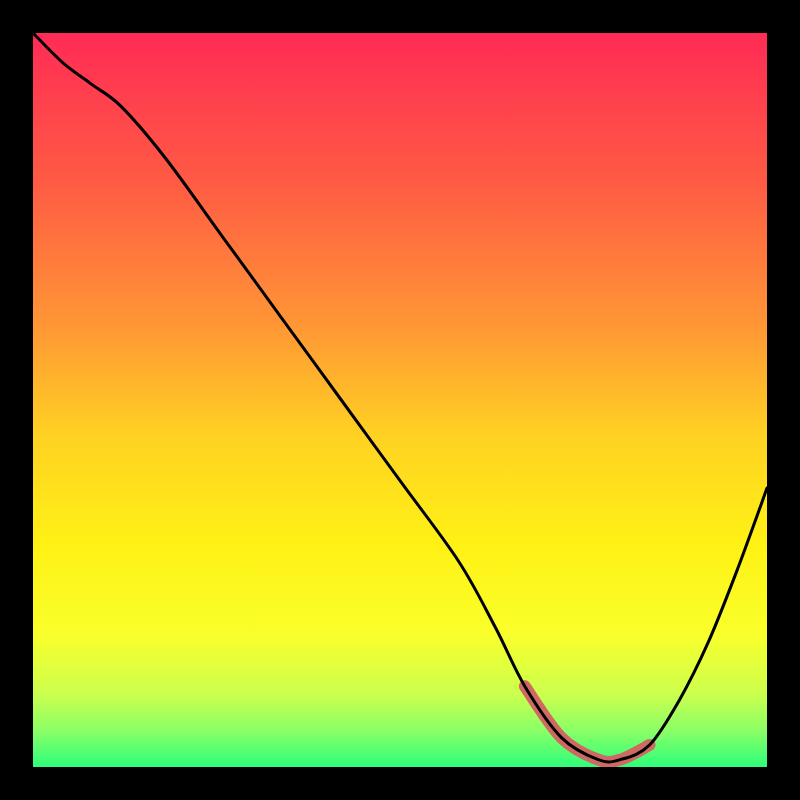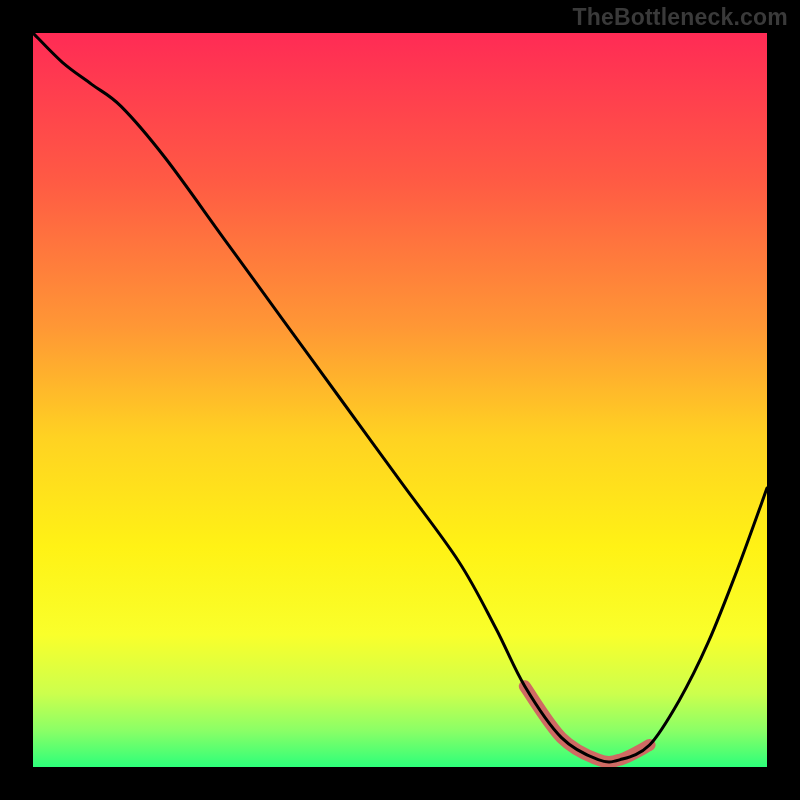--- a/index.html
+++ b/index.html
@@ -42,21 +42,20 @@
     display: block;
     width: 734px;
     height: 734px;
   }
 </style>
 </head>
 <body>
 
 <div class="frame">
 
-  <div class="watermark">TheBottleneck.com</div>
 
   <div class="plot">
     <svg viewBox="0 0 734 734" preserveAspectRatio="none">
       <defs>
         <linearGradient id="bg-grad" x1="0" y1="0" x2="0" y2="1">
         <stop offset="0.0%" stop-color="#ff2b55"></stop>
             <stop offset="20.0%" stop-color="#ff5a44"></stop>
             <stop offset="40.0%" stop-color="#ff9735"></stop>
             <stop offset="55.0%" stop-color="#ffd222"></stop>
             <stop offset="70.0%" stop-color="#fff215"></stop>

